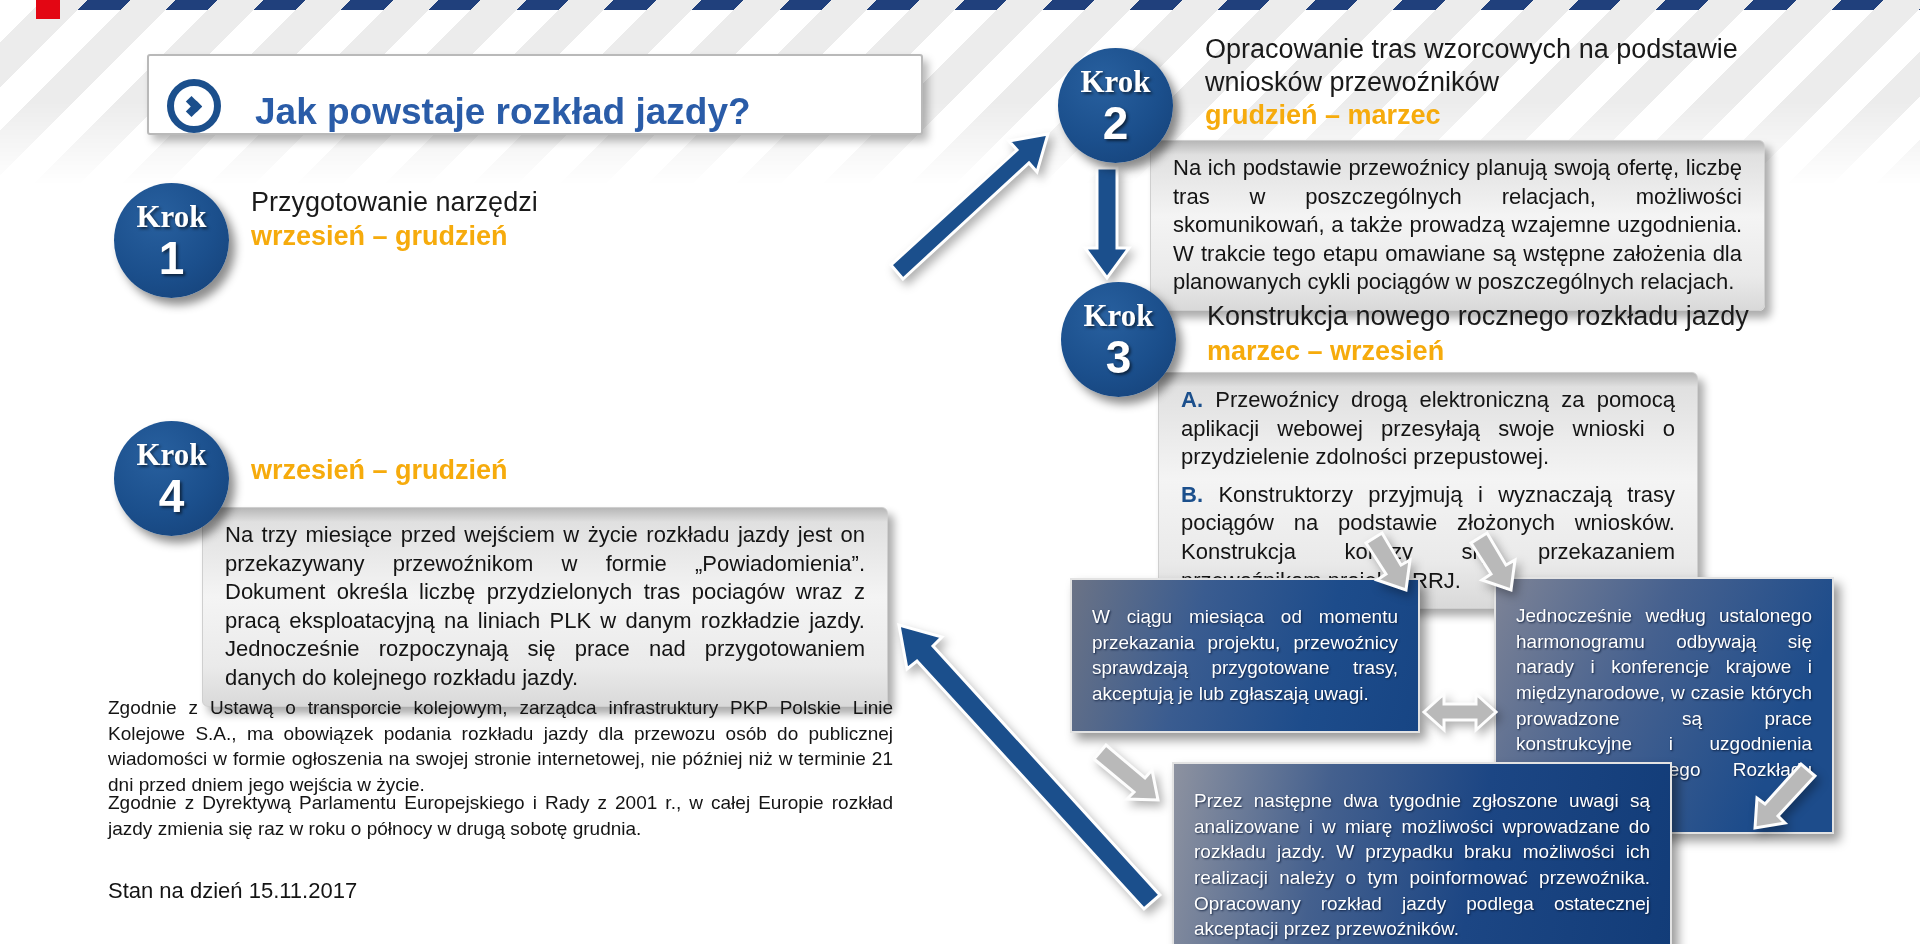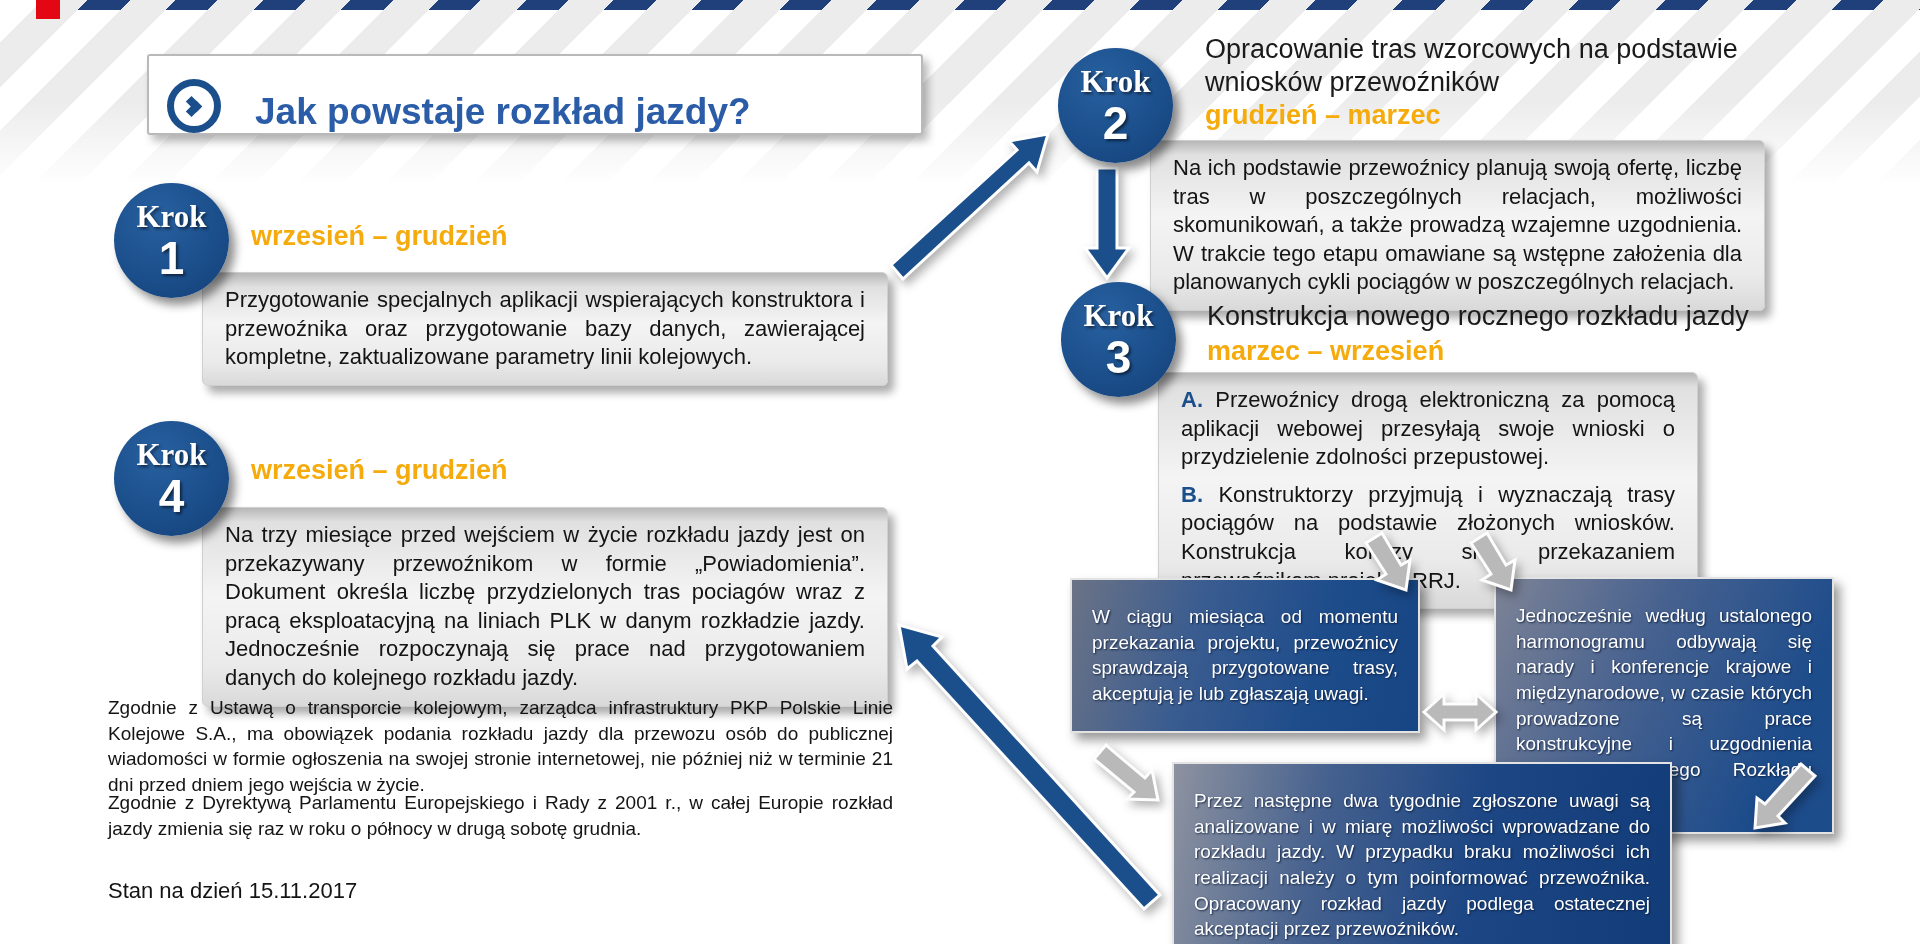--- a/index.html
+++ b/index.html
@@ -74,22 +74,22 @@
     <span class="title-icon">
         <span class="chev"></span>
       </span>
     <span class="title-text">Jak powstaje rozkład jazdy?</span>
   </div>
 
   <div class="krok-circle" style="left:114px; top:183px;">
     <span class="krok-label">Krok</span>
     <span class="krok-number">1</span>
   </div>
+  <div class="step-heading nowrap" style="left:251px; top:186px;">Przygotowanie narzędzi</div>
   <div class="step-period" style="left:251px; top:221px;">wrzesień – grudzień</div>
-  <div class="panel" style="left:202px; top:272px; width:686px; min-height:98px;">Przygotowanie specjalnych aplikacji wspierających konstruktora i przewoźnika oraz przygotowanie bazy danych, zawierającej kompletne, zaktualizowane parametry linii kolejowych.</div>
 
   <div class="krok-circle" style="left:1058px; top:48px;">
     <span class="krok-label">Krok</span>
     <span class="krok-number">2</span>
   </div>
   <div class="step-heading" style="left:1205px; top:33px; width:600px;">Opracowanie tras wzorcowych na podstawie wniosków przewoźników</div>
   <div class="step-period" style="left:1205px; top:100px;">grudzień – marzec</div>
   <div class="panel" style="left:1150px; top:140px; width:615px; min-height:96px;">Na ich podstawie przewoźnicy planują swoją ofertę, liczbę tras w poszczególnych relacjach, możliwości skomunikowań, a także prowadzą wzajemne uzgodnienia. W trakcie tego etapu omawiane są wstępne założenia dla planowanych cykli pociągów w poszczególnych relacjach.</div>
 
   <div class="krok-circle" style="left:1061px; top:282px;">

